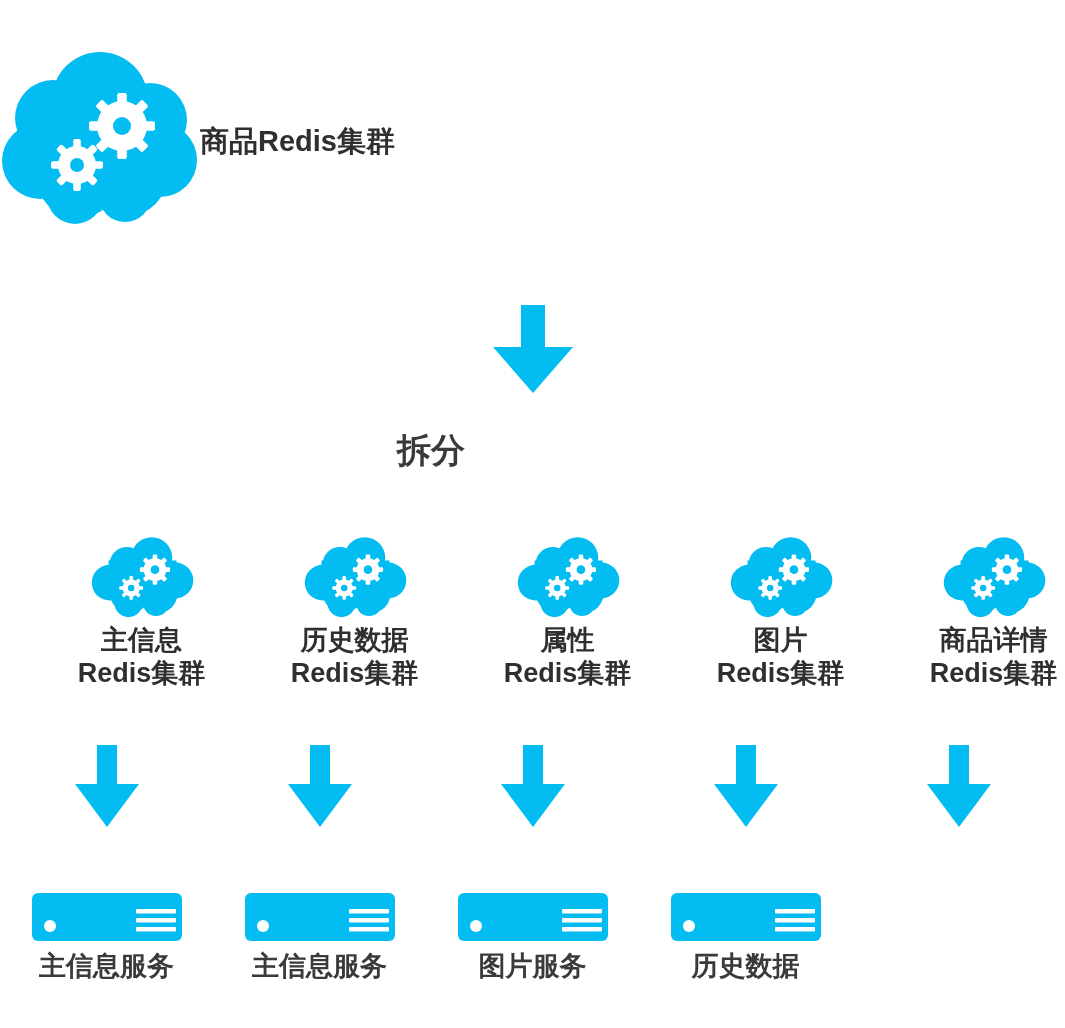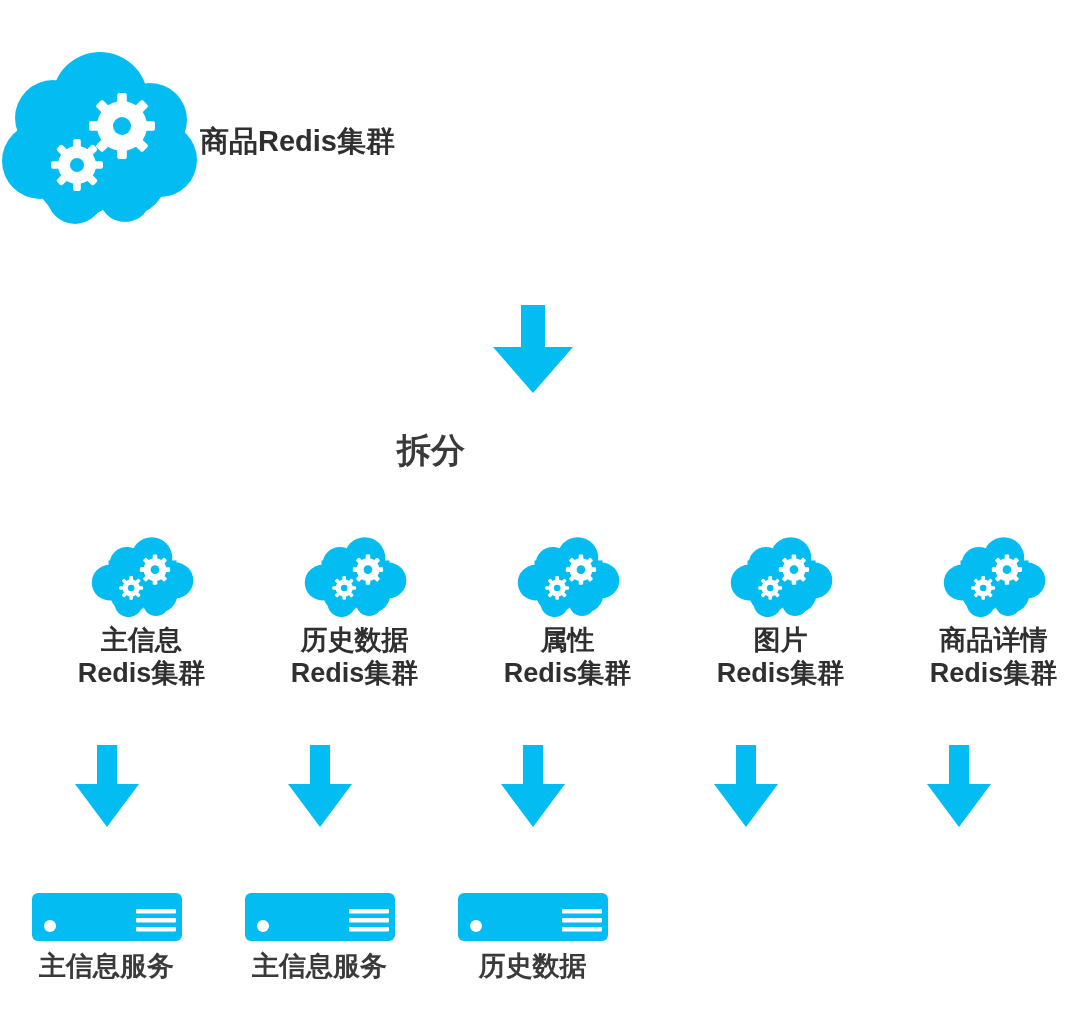--- a/index.html
+++ b/index.html
@@ -468,27 +468,37 @@
       <svg class="server-icon" viewBox="0 0 150 48">
         <rect x="0" y="0" width="150" height="48" rx="6" ry="6" fill="#03BDF2"></rect>
         <circle cx="18" cy="33" r="6" fill="#ffffff"></circle>
         <rect x="104" y="16" width="40" height="4.5" rx="1" fill="#ffffff"></rect>
         <rect x="104" y="25" width="40" height="4.5" rx="1" fill="#ffffff"></rect>
         <rect x="104" y="34" width="40" height="4.5" rx="1" fill="#ffffff"></rect>
       </svg>
       <div class="service-label">主信息服务</div>
     </div>
 
-
     <div class="col">
       <svg class="server-icon" viewBox="0 0 150 48">
         <rect x="0" y="0" width="150" height="48" rx="6" ry="6" fill="#03BDF2"></rect>
         <circle cx="18" cy="33" r="6" fill="#ffffff"></circle>
         <rect x="104" y="16" width="40" height="4.5" rx="1" fill="#ffffff"></rect>
         <rect x="104" y="25" width="40" height="4.5" rx="1" fill="#ffffff"></rect>
         <rect x="104" y="34" width="40" height="4.5" rx="1" fill="#ffffff"></rect>
       </svg>
+      <div class="service-label">图片服务</div>
+    </div>
+
+    <div class="col">
+      <svg class="server-icon" viewBox="0 0 150 48">
+        <rect x="0" y="0" width="150" height="48" rx="6" ry="6" fill="#03BDF2"></rect>
+        <circle cx="18" cy="33" r="6" fill="#ffffff"></circle>
+        <rect x="104" y="16" width="40" height="4.5" rx="1" fill="#ffffff"></rect>
+        <rect x="104" y="25" width="40" height="4.5" rx="1" fill="#ffffff"></rect>
+        <rect x="104" y="34" width="40" height="4.5" rx="1" fill="#ffffff"></rect>
+      </svg>
       <div class="service-label">历史数据</div>
     </div>
 
   </div>
 
 </div>
 
 </body></html>

